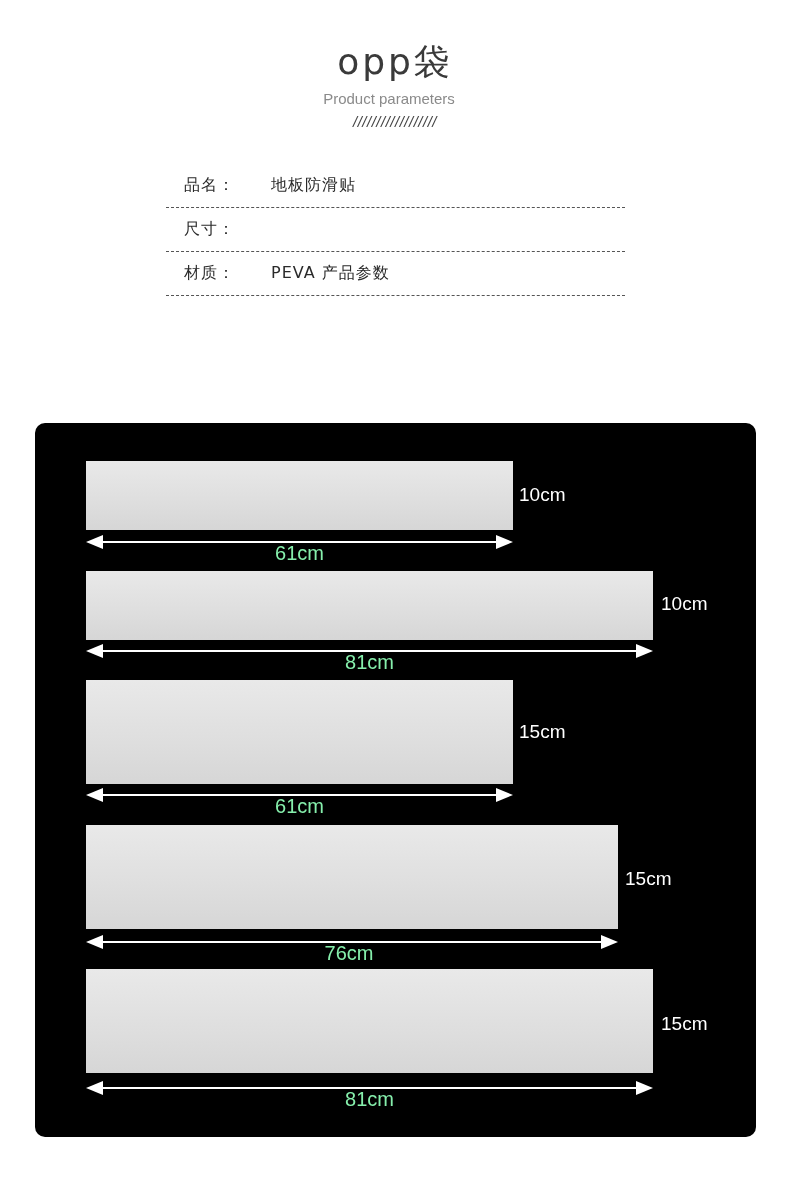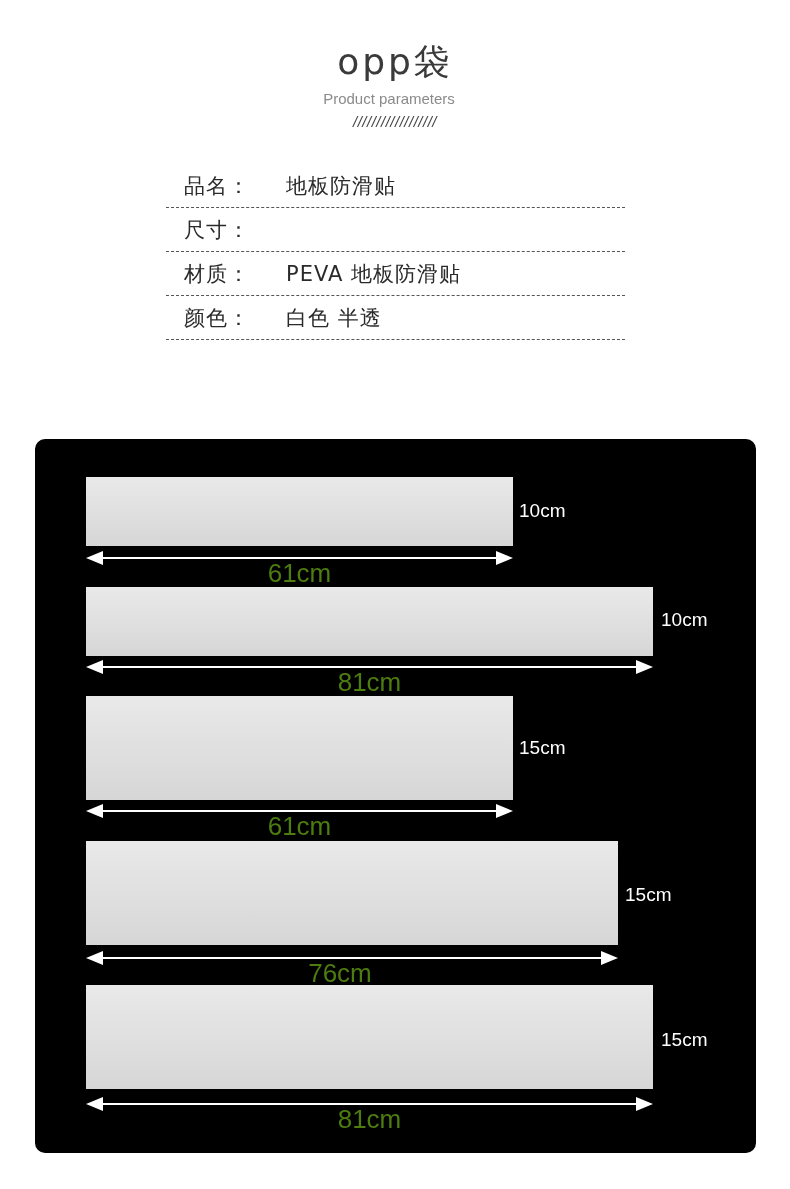--- a/index.html
+++ b/index.html
@@ -16,28 +16,28 @@
     }
     .slashes {
       position: absolute; left: 0; width: 790px; top: 113px;
       text-align: center; font-family: "Liberation Sans", sans-serif; font-size: 15px; color: #444; letter-spacing: 0.5px;
       font-style: italic;
     }
 
     .params { position: absolute; left: 166px; top: 164px; width: 459px; }
     .param-row {
       height: 44px; display: flex; align-items: center; padding-left: 18px;
-      border-bottom: 1px dashed #555; font-size: 21px; color: #2a2a2a; letter-spacing: 1px;
+      border-bottom: 1px dashed #555; font-size: 16px; color: #2a2a2a; letter-spacing: 1px;
     }
     .param-row .label { white-space: pre; }
     .param-row .value { white-space: pre; margin-left: 36px; }
 
     .panel {
       position: absolute; left: 35px; top: 423px; width: 721px; height: 714px;
-      background: #000; border-radius: 10px; margin-top: 16px;
+      background: #000; border-radius: 10px;
     }
     .strip {
       position: absolute; left: 51px;
       background: linear-gradient(180deg, #e9e9e9 0%, #dedede 60%, #d6d6d6 100%);
     }
     .height-label {
       position: absolute; color: #fff; font-family: "Liberation Sans", sans-serif; font-size: 19px;
     }
     .arrow {
       position: absolute; left: 51px; height: 14px;
@@ -47,45 +47,41 @@
     }
     .arrow .head-left {
       position: absolute; left: 0; top: 0; width: 0; height: 0;
       border-top: 7px solid transparent; border-bottom: 7px solid transparent; border-right: 17px solid #fff;
     }
     .arrow .head-right {
       position: absolute; right: 0; top: 0; width: 0; height: 0;
       border-top: 7px solid transparent; border-bottom: 7px solid transparent; border-left: 17px solid #fff;
     }
     .width-label {
-      position: absolute; color: #4d7c0f; font-family: "Liberation Sans", sans-serif; font-size: 26px; text-align: center;
+      position: absolute; color: #86efac; font-family: "Liberation Sans", sans-serif; font-size: 20px; text-align: center;
     }
   </style>
 </head>
 <body>
 
 <div class="title">opp袋</div>
 <div class="subtitle">Product parameters</div>
 <div class="slashes">//////////////////</div>
 
 <div class="params">
   <div class="param-row">
     <span class="label">品名：</span>
     <span class="value">地板防滑贴</span>
   </div>
   <div class="param-row">
     <span class="label">尺寸：</span>
   </div>
   <div class="param-row">
     <span class="label">材质：</span>
-    <span class="value">PEVA 地板防滑贴</span>
-  </div>
-  <div class="param-row">
-    <span class="label">颜色：</span>
-    <span class="value">白色 半透</span>
+    <span class="value">PEVA 产品参数</span>
   </div>
 </div>
 
 <div class="panel">
 
   <div class="strip" style="top:38px;width:427px;height:69px;"></div>
   <div class="height-label" style="left:484px;top:61px;">10cm</div>
   <div class="arrow" style="top:112px;width:427px;">
     <div class="head-left"></div>
       <div class="line"></div>
@@ -111,21 +107,21 @@
   </div>
   <div class="width-label" style="left:51px;width:427px;top:372px;">61cm</div>
 
   <div class="strip" style="top:402px;width:532px;height:104px;"></div>
   <div class="height-label" style="left:590px;top:445px;">15cm</div>
   <div class="arrow" style="top:512px;width:532px;">
     <div class="head-left"></div>
       <div class="line"></div>
       <div class="head-right"></div>
   </div>
-  <div class="width-label" style="left:39px;width:532px;top:519px;">76cm</div>
+  <div class="width-label" style="left:48px;width:532px;top:519px;">76cm</div>
 
   <div class="strip" style="top:546px;width:567px;height:104px;"></div>
   <div class="height-label" style="left:626px;top:590px;">15cm</div>
   <div class="arrow" style="top:658px;width:567px;">
     <div class="head-left"></div>
       <div class="line"></div>
       <div class="head-right"></div>
   </div>
   <div class="width-label" style="left:51px;width:567px;top:665px;">81cm</div>
 </div>

